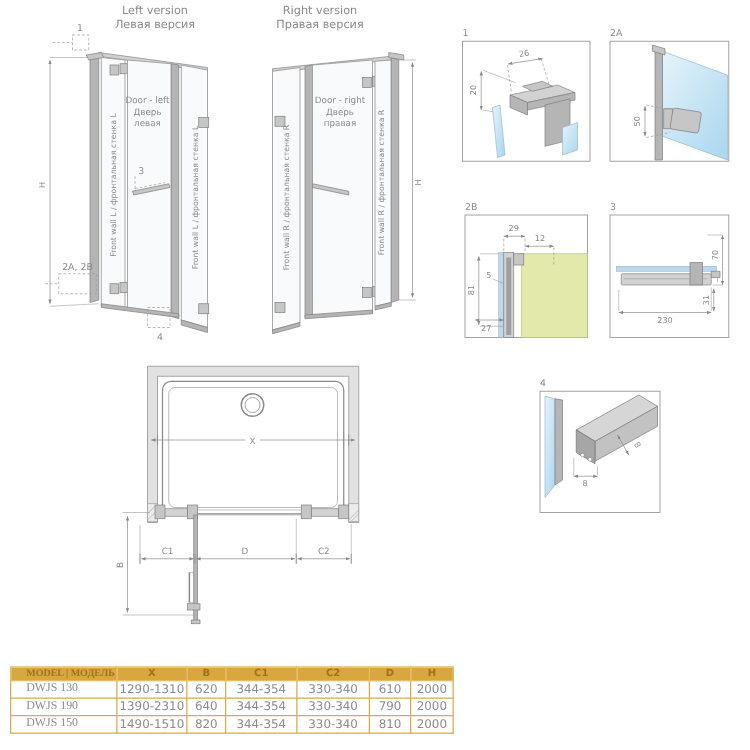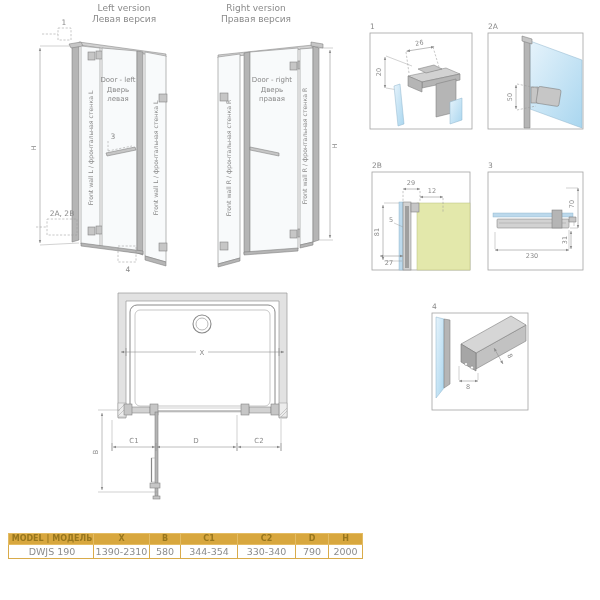--- a/index.html
+++ b/index.html
@@ -22,21 +22,21 @@
   .hw{fill:#c6c6c6;stroke:#7d7d7d;stroke-width:.55;}
   .box{fill:#fff;stroke:#a3a3a3;stroke-width:.8;}
   .gblue{fill:#bcd9ec;stroke:#85aec9;stroke-width:.4;}
   
   .tbl-wrap{position:absolute;left:8px;top:533px;}
   table{border-collapse:collapse;table-layout:fixed;width:354px;}
   th{background:var(--gold,#d8a73e);color:#97761d;font-size:8px;font-weight:bold;height:10px;
      border:1px solid #e4bc63;padding:0;text-align:center;line-height:1;}
   td{border:1px solid #d9ab4a;color:#8c8c8c;font-size:9.5px;height:13px;text-align:center;
      padding:0;background:#fff;line-height:1;font-family:"DejaVu Sans","Liberation Sans",sans-serif;}
-  th.model,td.model{text-align:center;padding-left:2px;}
+  th.model,td.model{text-align:left;padding-left:12px;font-family:Liberation Serif, serif;}
 </style>
 </head>
 <body>
 
 <div id="canvas">
 <svg width="600" height="600" viewBox="0 0 600 600">
   <defs>
     <marker id="arw" viewBox="0 0 10 10" refX="9" refY="5" markerWidth="7" markerHeight="7" orient="auto-start-reverse">
       <path d="M0,1.5 L9,5 L0,8.5 z" fill="#8a8a8a"></path>
     </marker>
@@ -308,24 +308,42 @@
         <th>X</th>
         <th>B</th>
         <th>C1</th>
         <th>C2</th>
         <th>D</th>
         <th>H</th>
       </tr>
     </thead>
     <tbody>
       <tr>
+        <td class="model">DWJS 130</td>
+        <td>1290-1310</td>
+        <td>620</td>
+        <td>344-354</td>
+        <td>330-340</td>
+        <td>610</td>
+        <td>2000</td>
+      </tr>
+      <tr>
         <td class="model">DWJS 190</td>
         <td>1390-2310</td>
-        <td>580</td>
+        <td>640</td>
         <td>344-354</td>
         <td>330-340</td>
         <td>790</td>
+        <td>2000</td>
+      </tr>
+      <tr>
+        <td class="model">DWJS 150</td>
+        <td>1490-1510</td>
+        <td>820</td>
+        <td>344-354</td>
+        <td>330-340</td>
+        <td>810</td>
         <td>2000</td>
       </tr>
     </tbody>
   </table>
 </div>
 </div>
 
 </body></html>

